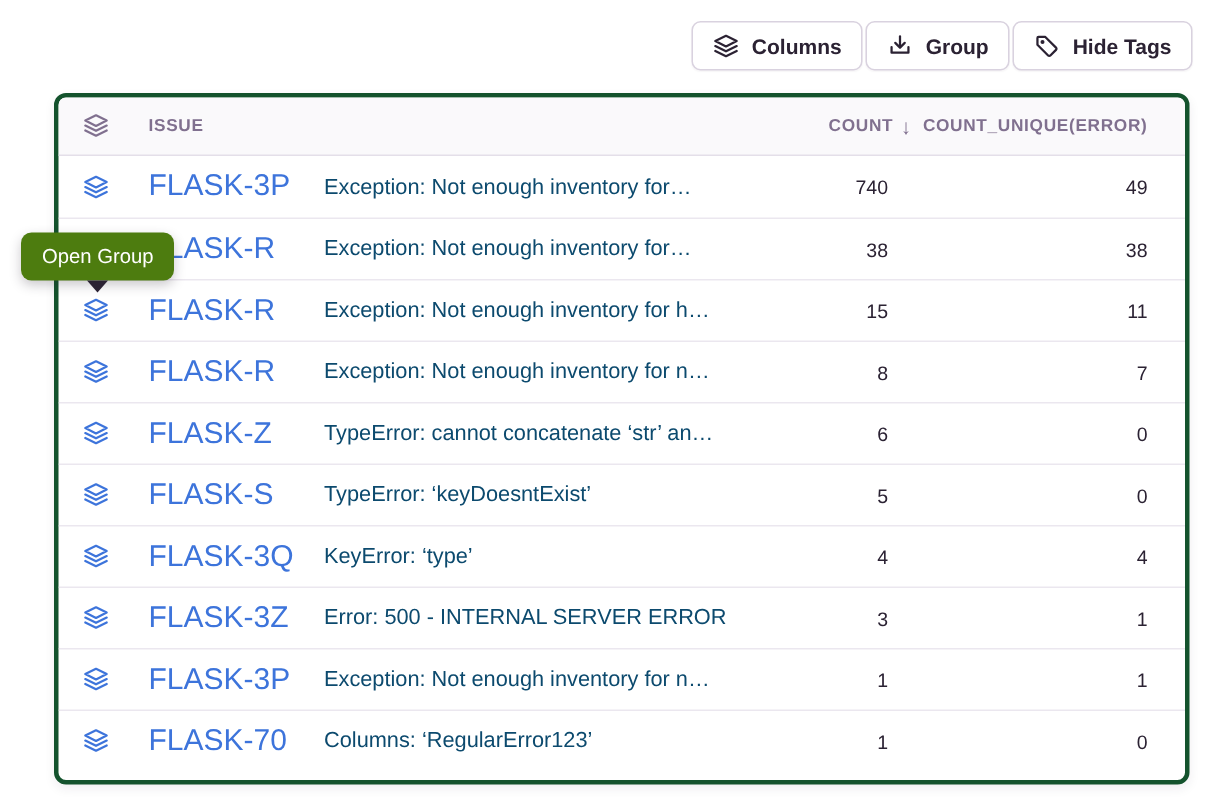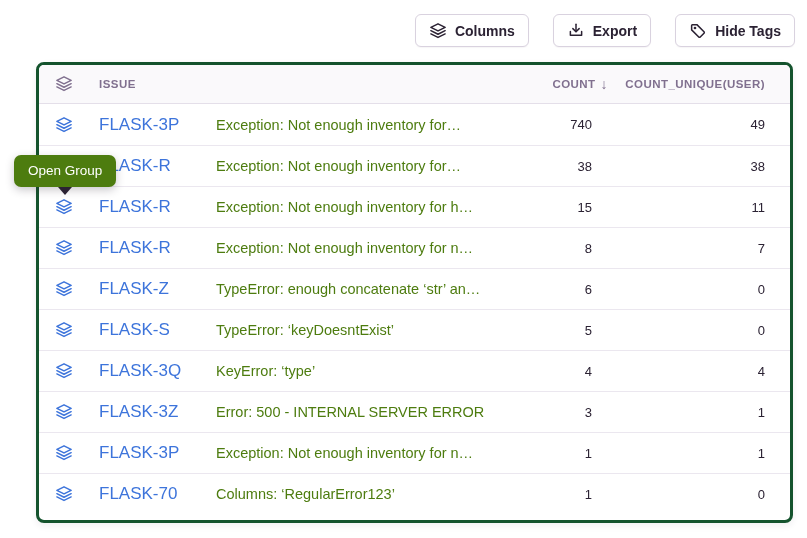--- a/index.html
+++ b/index.html
@@ -1,21 +1,21 @@
 <!DOCTYPE html>
 <html><head>
 <meta charset="utf-8">
 <style>
   * { margin:0; padding:0; box-sizing:border-box; }
   html,body { width:807px; height:538px; background:#ffffff;
     font-family:"Liberation Sans", sans-serif; color:#2B2233; overflow:hidden; }
   body { position:relative; }
 
   
-  .toolbar { position:absolute; top:14px; right:12px; display:flex; gap:24px; }
+  .toolbar { position:absolute; top:14px; right:12px; display:flex; gap:2px; }
   .btn { height:33px; padding:0 13px; background:#fff; border:1px solid #D9D2DF;
     border-radius:6px; display:flex; align-items:center; gap:8px;
     font-size:14px; font-weight:700; color:#2B2233; cursor:pointer;
     box-shadow:0 1px 1px rgba(43,34,51,0.04); }
   .btn svg { display:block; }
 
   
   .card { position:absolute; top:62px; left:36px; width:757px;
     background:#fff; border:3px solid #14532d; border-radius:8px;
     box-shadow:0 3px 7px rgba(43,34,51,0.07); padding-bottom:6px; overflow:hidden; }
@@ -25,22 +25,22 @@
     color:#80708F; font-size:11.5px; font-weight:700; letter-spacing:0.45px; }
   .th-icon { padding-left:16px; display:flex; align-items:center; color:#80708F; }
   .th-count { justify-self:end; display:flex; align-items:center; gap:5px; padding-right:2px; cursor:pointer; }
   .th-count .arrow { font-size:14px; font-weight:400; }
   .th-unique { justify-self:end; padding-right:25px; cursor:pointer; }
   .th-issue { cursor:pointer; }
 
   .row { height:41px; }
   .row + .row { border-top:1px solid #EBE7EF; }
   .cell-icon { padding-left:16px; display:flex; align-items:center; color:#3D74DB; cursor:pointer; }
-  .issue-link { color:#3D74DB; font-size:17px; text-decoration:none; cursor:pointer; }
-  .summary { font-size:14.5px; color:#4d7c0f; white-space:nowrap; overflow:hidden; }
+  .issue-link { color:#3D74DB; font-size:20px; text-decoration:none; cursor:pointer; }
+  .summary { font-size:14.5px; color:#0c4a6e; white-space:nowrap; overflow:hidden; }
   .num { justify-self:end; font-size:13px; color:#2B2233; }
   .num.count { padding-right:18px; }
   .num.unique { padding-right:25px; }
 
   
   .tooltip { position:absolute; top:155px; left:14px; z-index:10;
     background:#4d7c0f; color:#FFFFFF; font-size:13.5px; font-weight:400;
     padding:8px 14px 9px 14px; border-radius:7px; white-space:nowrap;
     box-shadow:0 3px 8px rgba(43,34,51,0.25); }
   .tooltip::after { content:""; position:absolute; top:100%; left:44px;
@@ -76,21 +76,21 @@
         </svg>
     </span>
     <span>Columns</span>
   </button>
   <button class="btn">
     <span>
       <svg width="18" height="18" viewBox="0 0 24 24">
           <use href="#ic-download"></use>
         </svg>
     </span>
-    <span>Export</span>
+    <span>Group</span>
   </button>
   <button class="btn">
     <span>
       <svg width="18" height="18" viewBox="0 0 24 24">
           <use href="#ic-tag"></use>
         </svg>
     </span>
     <span>Hide Tags</span>
   </button>
 </div>
@@ -102,21 +102,21 @@
       <svg width="18" height="18" viewBox="0 0 24 24">
           <use href="#ic-layers"></use>
         </svg>
     </div>
     <div class="th-issue">ISSUE</div>
     <div></div>
     <div class="th-count">
       <span>COUNT</span>
       <span class="arrow">↓</span>
     </div>
-    <div class="th-unique">COUNT_UNIQUE(USER)</div>
+    <div class="th-unique">COUNT_UNIQUE(ERROR)</div>
   </div>
 
   <div class="grid row">
     <div class="cell-icon">
         <svg width="18" height="18" viewBox="0 0 24 24">
           <use href="#ic-layers"></use>
         </svg>
       </div>
     <a class="issue-link">FLASK-3P</a>
     <div class="summary">Exception: Not enough inventory for…</div>
@@ -156,21 +156,21 @@
     <div class="num count">8</div>
     <div class="num unique">7</div>
   </div>
   <div class="grid row">
     <div class="cell-icon">
         <svg width="18" height="18" viewBox="0 0 24 24">
           <use href="#ic-layers"></use>
         </svg>
       </div>
     <a class="issue-link">FLASK-Z</a>
-    <div class="summary">TypeError: enough concatenate ‘str’ an…</div>
+    <div class="summary">TypeError: cannot concatenate ‘str’ an…</div>
     <div class="num count">6</div>
     <div class="num unique">0</div>
   </div>
   <div class="grid row">
     <div class="cell-icon">
         <svg width="18" height="18" viewBox="0 0 24 24">
           <use href="#ic-layers"></use>
         </svg>
       </div>
     <a class="issue-link">FLASK-S</a>

